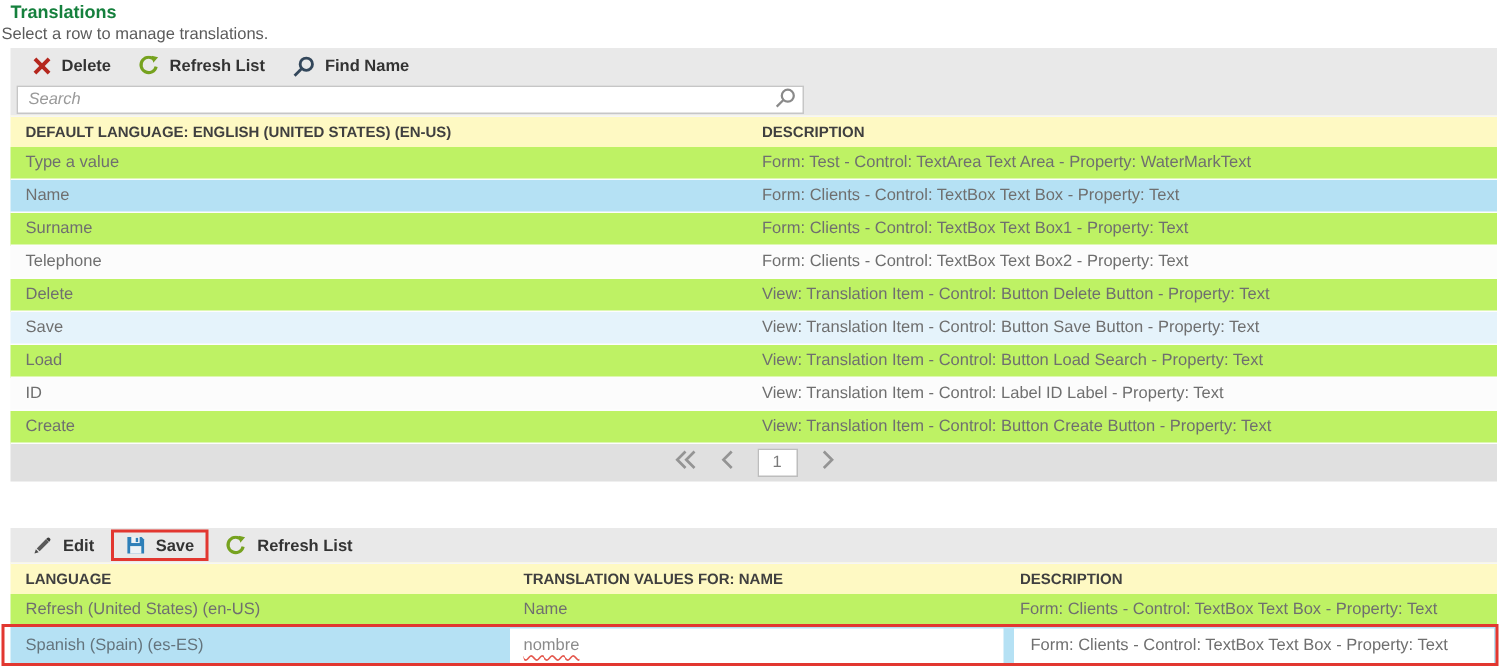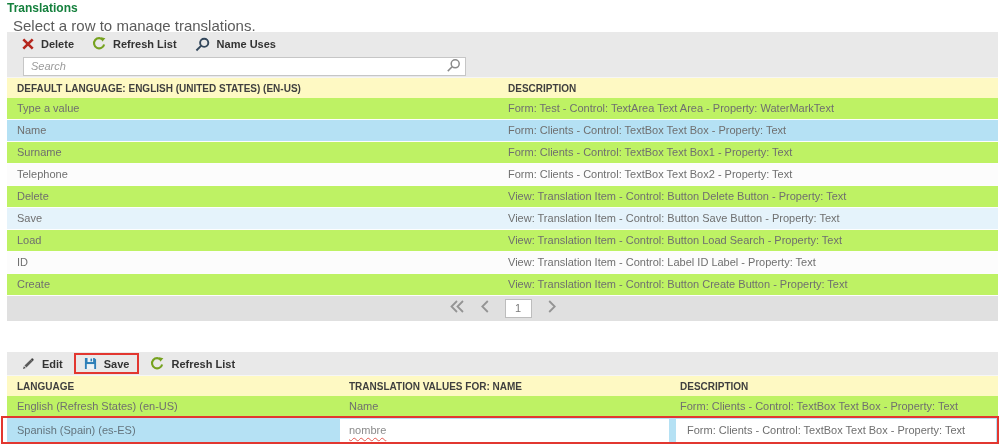--- a/index.html
+++ b/index.html
@@ -1,31 +1,31 @@
 <!DOCTYPE html>
 <html><head>
 <meta charset="utf-8">
 <style>
   * { margin:0; padding:0; box-sizing:border-box; }
   html,body { width:1007px; height:446px; background:#fff; overflow:hidden;
     font-family:"Liberation Sans","DejaVu Sans",sans-serif; }
   .stage { position:relative; width:1007px; height:446px; }
 
   .page-title { position:absolute; left:7px; top:1px; font-size:12px; font-weight:600; color:#15803d; }
-  .page-subtitle { position:absolute; left:13px; top:17px; font-size:15px; color:#5b5b5b; }
+  .page-subtitle { position:absolute; left:1px; top:17px; font-size:11px; color:#5b5b5b; }
 
   .panel { position:absolute; left:7px; width:991px; background:#e9e9e9; }
   .toolbar { display:flex; align-items:center; padding-left:6px; }
   .tb-btn { display:inline-flex; align-items:center; gap:7px; padding:3px 9px; cursor:pointer;
     font-size:11px; font-weight:600; color:#333; }
   .tb-btn svg { display:block; }
   .red-box { display:inline-flex; border:2px solid #e23730; margin:0 2px; }
   .red-box .tb-btn { padding:2px 8px; }
 
-  .search-wrap { position:absolute; left:16px; top:24px; width:443px; height:19px; }
+  .search-wrap { position:absolute; left:4px; top:24px; width:525px; height:19px; }
   .search-input { width:100%; height:100%; border:1px solid #c6c6c6; background:#fff;
     font-family:inherit; font-size:11px; font-style:italic; color:#555; padding:0 22px 0 7px; outline:none; }
   .search-input::placeholder { color:#9a9a9a; font-style:italic; }
   .search-icon { position:absolute; right:5px; top:2px; }
 
   .thead { position:absolute; left:7px; width:991px; height:21px; background:#fef9c3;
     border-top:1px solid #f6f6f6; }
   .thead .hcell { position:absolute; top:0; height:21px; line-height:21px; font-size:10px;
     font-weight:700; color:#3f3f3f; padding-left:10px; white-space:nowrap; }
 
@@ -90,21 +90,21 @@
           </span>
         <span>Refresh List</span>
       </span>
       <span class="tb-btn">
         <span>
             <svg width="15" height="15" viewBox="0 0 15 15">
               <circle cx="9.2" cy="5.8" r="4.1" fill="none" stroke="#33475b" stroke-width="1.9"></circle>
               <line x1="6" y1="8.9" x2="1.4" y2="13.5" stroke="#33475b" stroke-width="1.9"></line>
             </svg>
           </span>
-        <span>Name Uses</span>
+        <span>Find Name</span>
       </span>
     </div>
     <div class="search-wrap">
       <input class="search-input" type="text" placeholder="Search" style="">
       <span class="search-icon"><svg width="15" height="15" viewBox="0 0 15 15">
             <circle cx="9.2" cy="5.8" r="4" fill="none" stroke="#8a8a8a" stroke-width="1.5"></circle>
             <line x1="6.1" y1="8.8" x2="1.8" y2="13.1" stroke="#8a8a8a" stroke-width="1.5"></line>
           </svg></span>
     </div>
   </div>
@@ -209,21 +209,21 @@
   </div>
 
   <div class="thead" style="top:375px;padding-left:32px;">
     <div class="hcell" style="left:0;">LANGUAGE</div>
     <div class="hcell" style="left:332px;">TRANSLATION VALUES FOR: NAME</div>
     <div class="hcell" style="left:663px;">DESCRIPTION</div>
   </div>
 
   <div class="tbody" style="top:396px;">
     <div class="trow rg" style="height:21px;">
-      <div class="cell b1">English (Refresh States) (en-US)</div>
+      <div class="cell b1">Refresh (United States) (en-US)</div>
       <div class="cell b2">Name</div>
       <div class="cell b3">Form: Clients - Control: TextBox Text Box - Property: Text</div>
     </div>
   </div>
 
   <div class="row-es">
     <div class="lang">Spanish (Spain) (es-ES)</div>
     <div class="edit-cell">
       <span class="misspell">nombre</span>
     </div>

